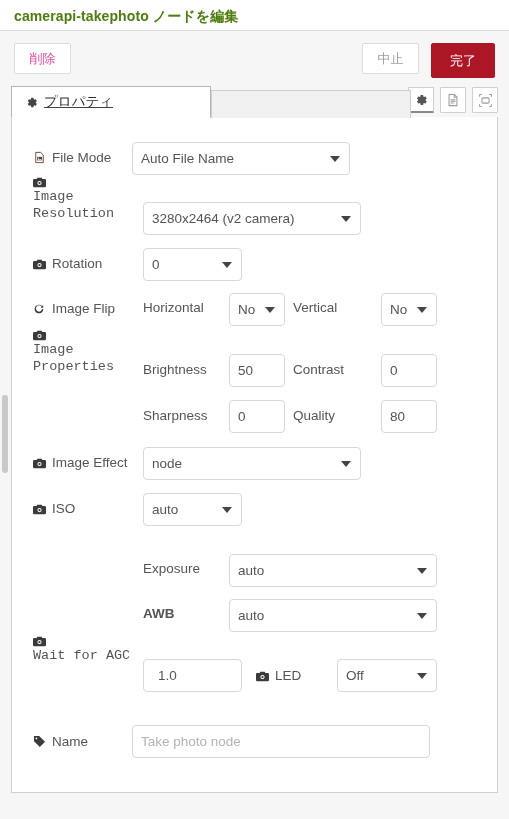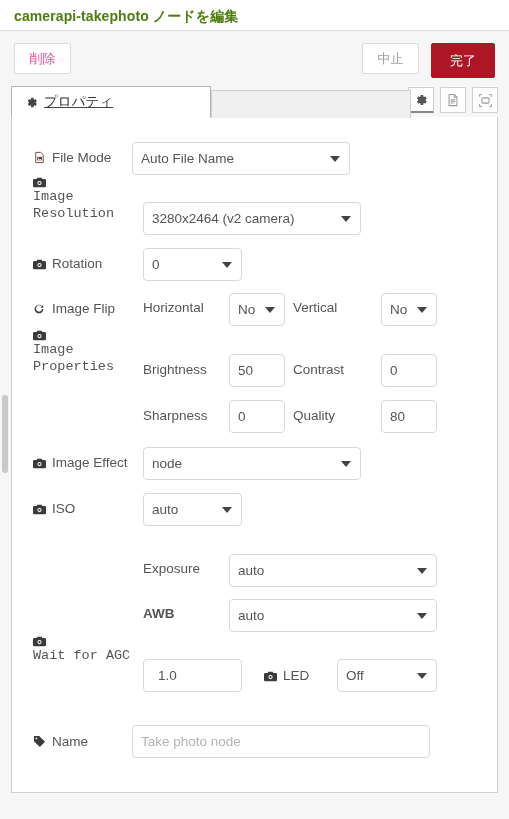--- a/index.html
+++ b/index.html
@@ -444,21 +444,21 @@
         <svg width="13" height="11" viewBox="0 0 16 13" fill="#3b3b3b">
           <path d="M5.3 0.7L4.5 2.1H1.6A1.6 1.6 0 0 0 0 3.7v7.1a1.6 1.6 0 0 0 1.6 1.6h12.8a1.6 1.6 0 0 0 1.6-1.6V3.7a1.6 1.6 0 0 0-1.6-1.6h-2.9L10.7 0.7z"></path>
           <circle cx="8" cy="7.2" r="2.6" fill="#ffffff"></circle>
           <circle cx="8" cy="7.2" r="1.4" fill="#3b3b3b"></circle>
         </svg>
       </span><span>Wait for AGC</span>
     </div>
     <div class="text-box" style="left:131px; top:542px; width:99px;padding-left:14px;">
       <span>1.0</span>
     </div>
-    <div class="field-label" style="left:252px; top:550px;">
+    <div class="field-label" style="left:244px; top:550px;">
       <span class="lbl-icon">
         <svg width="13" height="11" viewBox="0 0 16 13" fill="#3b3b3b">
           <path d="M5.3 0.7L4.5 2.1H1.6A1.6 1.6 0 0 0 0 3.7v7.1a1.6 1.6 0 0 0 1.6 1.6h12.8a1.6 1.6 0 0 0 1.6-1.6V3.7a1.6 1.6 0 0 0-1.6-1.6h-2.9L10.7 0.7z"></path>
           <circle cx="8" cy="7.2" r="2.6" fill="#ffffff"></circle>
           <circle cx="8" cy="7.2" r="1.4" fill="#3b3b3b"></circle>
         </svg>
       </span><span>LED</span>
     </div>
     <div class="select-box" style="left:325px; top:542px; width:100px;">
       <span>Off</span>

